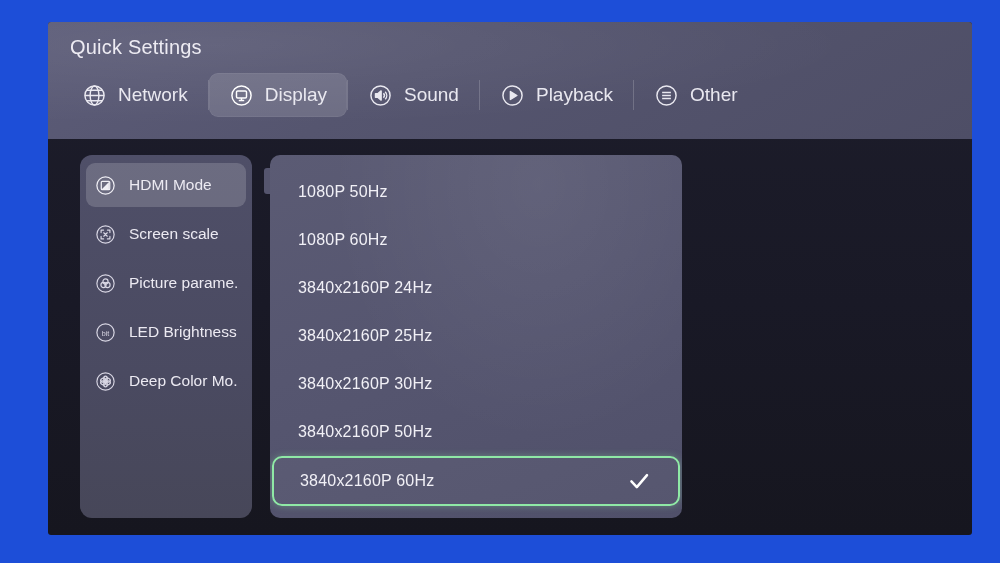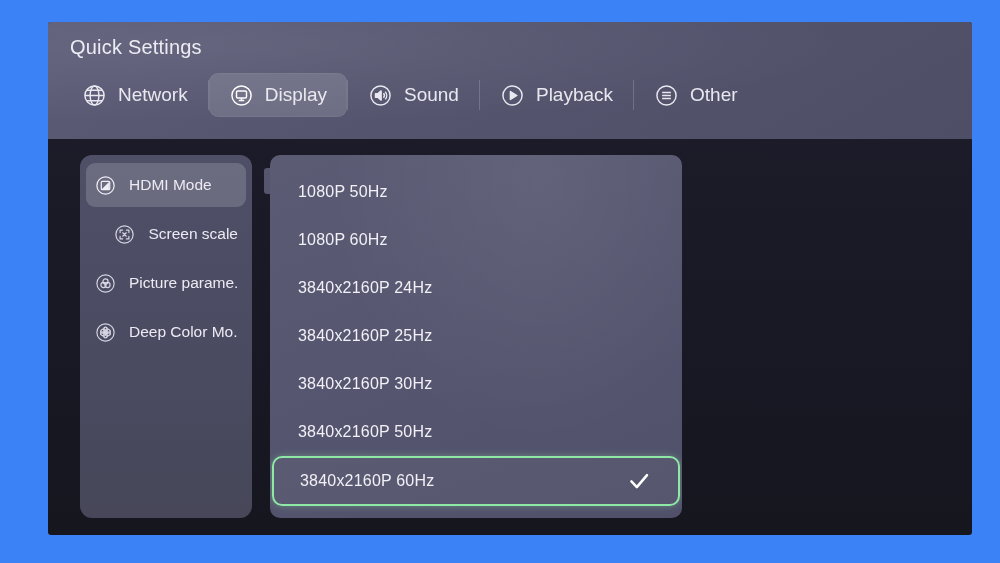--- a/index.html
+++ b/index.html
@@ -5,21 +5,21 @@
   * { margin:0; padding:0; box-sizing:border-box; }
   html, body {
     width:1000px; height:563px;
     background:#000;
     font-family:"Liberation Sans", sans-serif;
     overflow:hidden;
   }
   #screen {
     position:absolute; inset:0;
     width:1000px; height:563px;
-    background:#3b82f6;
+    background:#1d4ed8;
   }
 
   
   #dialog-body {
     position:absolute;
     left:48px; top:22px;
     width:924px; height:513px;
     background:linear-gradient(180deg,#1d1d2b 0%,#191926 55%,#16161f 100%);
     border-radius:3px;
   }
@@ -93,21 +93,21 @@
     background:rgba(255,255,255,.17);
   }
   .side-item .side-label {
     font-size:15.5px; color:#eceaf2; white-space:nowrap;
     overflow:hidden; font-weight:400;
   }
   .side-icon { width:23px; height:23px; flex:none; display:block; }
   .side-icon svg { width:23px; height:23px; display:block; }
 
   
-  .side-item.gap { margin-top:5px;justify-content:flex-end; }
+  .side-item.gap { margin-top:5px; }
 
   
   #content-panel {
     position:absolute;
     left:270px; top:155px;
     width:412px; height:363px;
     background:linear-gradient(160deg,#5b5b74 0%,#565670 45%,#50506a 100%);
     border-radius:10px;
     overflow:hidden;
   }
@@ -270,20 +270,29 @@
         <svg viewBox="0 0 24 24" fill="none" stroke="#d9d7e4" stroke-width="1.2">
           <circle cx="12" cy="12" r="9"></circle>
           <circle cx="12" cy="9.9" r="2.7"></circle>
           <circle cx="9.9" cy="13.6" r="2.7"></circle>
           <circle cx="14.1" cy="13.6" r="2.7"></circle>
         </svg>
       </span>
       <span class="side-label">Picture parame..</span>
     </div>
 
+    <div class="side-item gap">
+      <span class="side-icon">
+        <svg viewBox="0 0 24 24" fill="none" stroke="#d9d7e4" stroke-width="1.25">
+          <circle cx="12" cy="12" r="9"></circle>
+          <text x="12" y="15.2" font-size="7.4" fill="#d9d7e4" stroke="none" text-anchor="middle" font-family="Liberation Sans, sans-serif">bit</text>
+        </svg>
+      </span>
+      <span class="side-label">LED Brightness</span>
+    </div>
 
     <div class="side-item gap">
       <span class="side-icon">
         <svg viewBox="0 0 24 24" fill="none" stroke="#d9d7e4" stroke-width="1.2">
           <circle cx="12" cy="12" r="9"></circle>
           <circle cx="12" cy="12" r="1.9"></circle>
           <ellipse cx="12" cy="9" rx="1.9" ry="2.6"></ellipse>
           <ellipse cx="12" cy="15" rx="1.9" ry="2.6"></ellipse>
           <ellipse cx="9.4" cy="10.5" rx="2.6" ry="1.9" transform="rotate(-30 9.4 10.5)"></ellipse>
           <ellipse cx="14.6" cy="13.5" rx="2.6" ry="1.9" transform="rotate(-30 14.6 13.5)"></ellipse>

